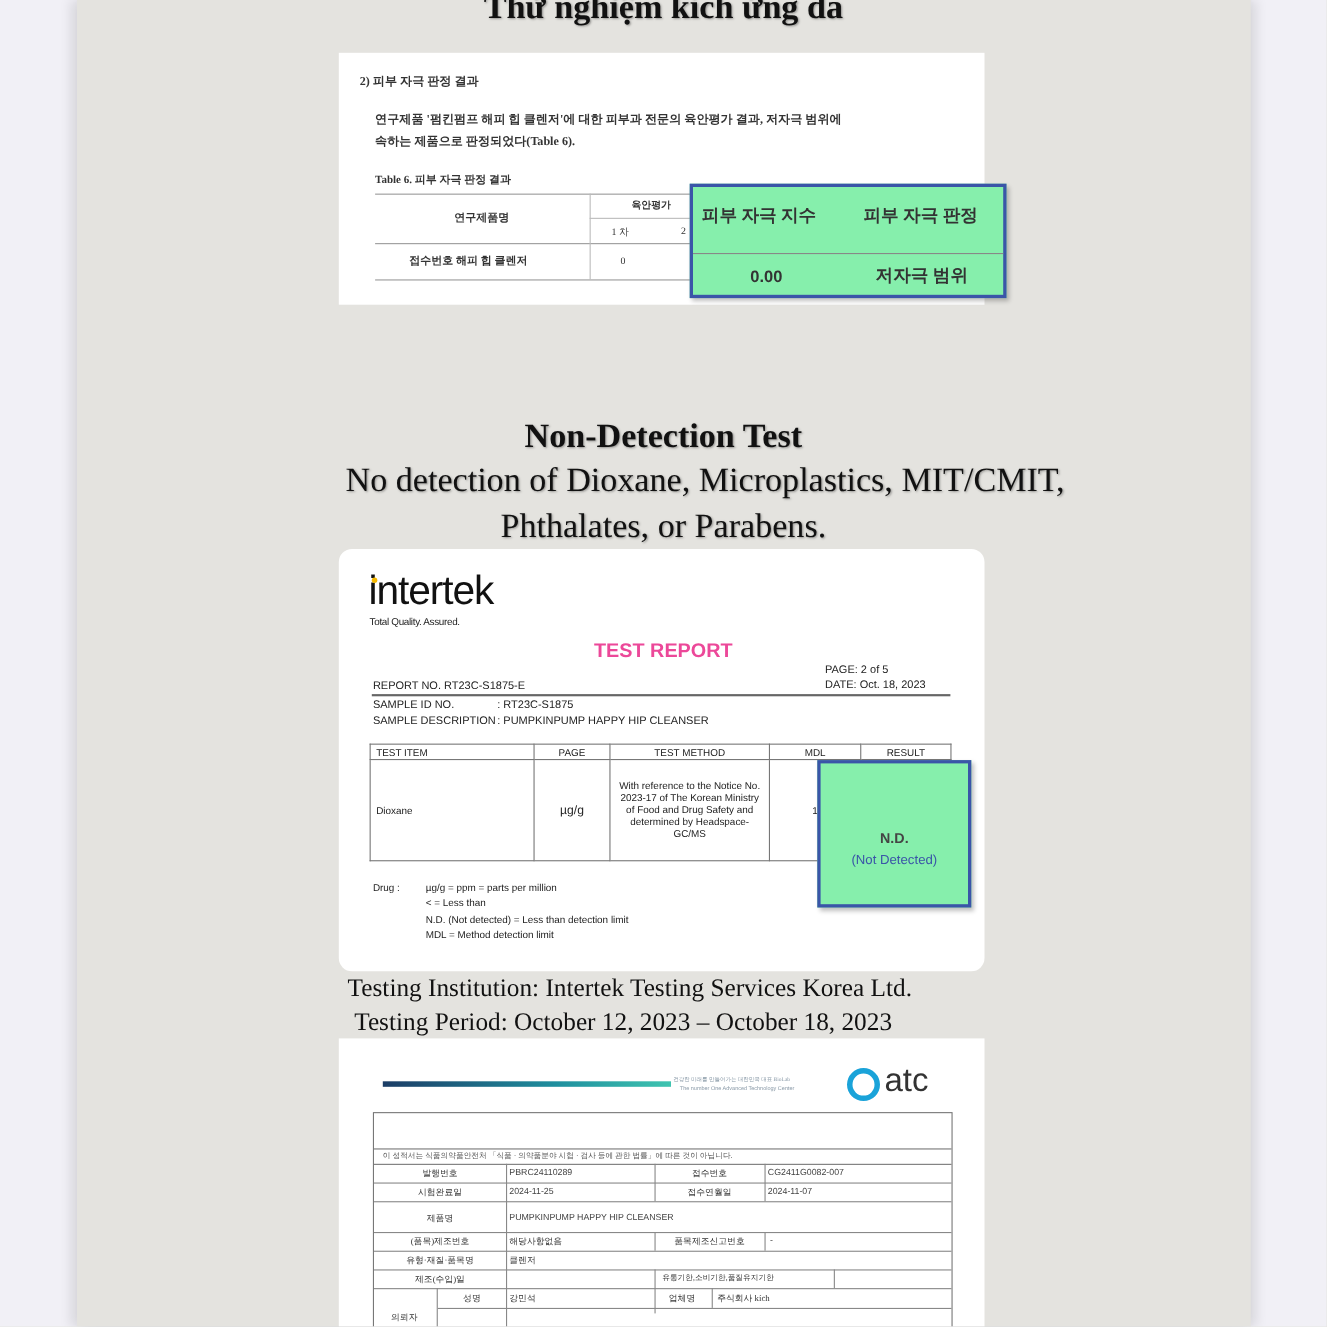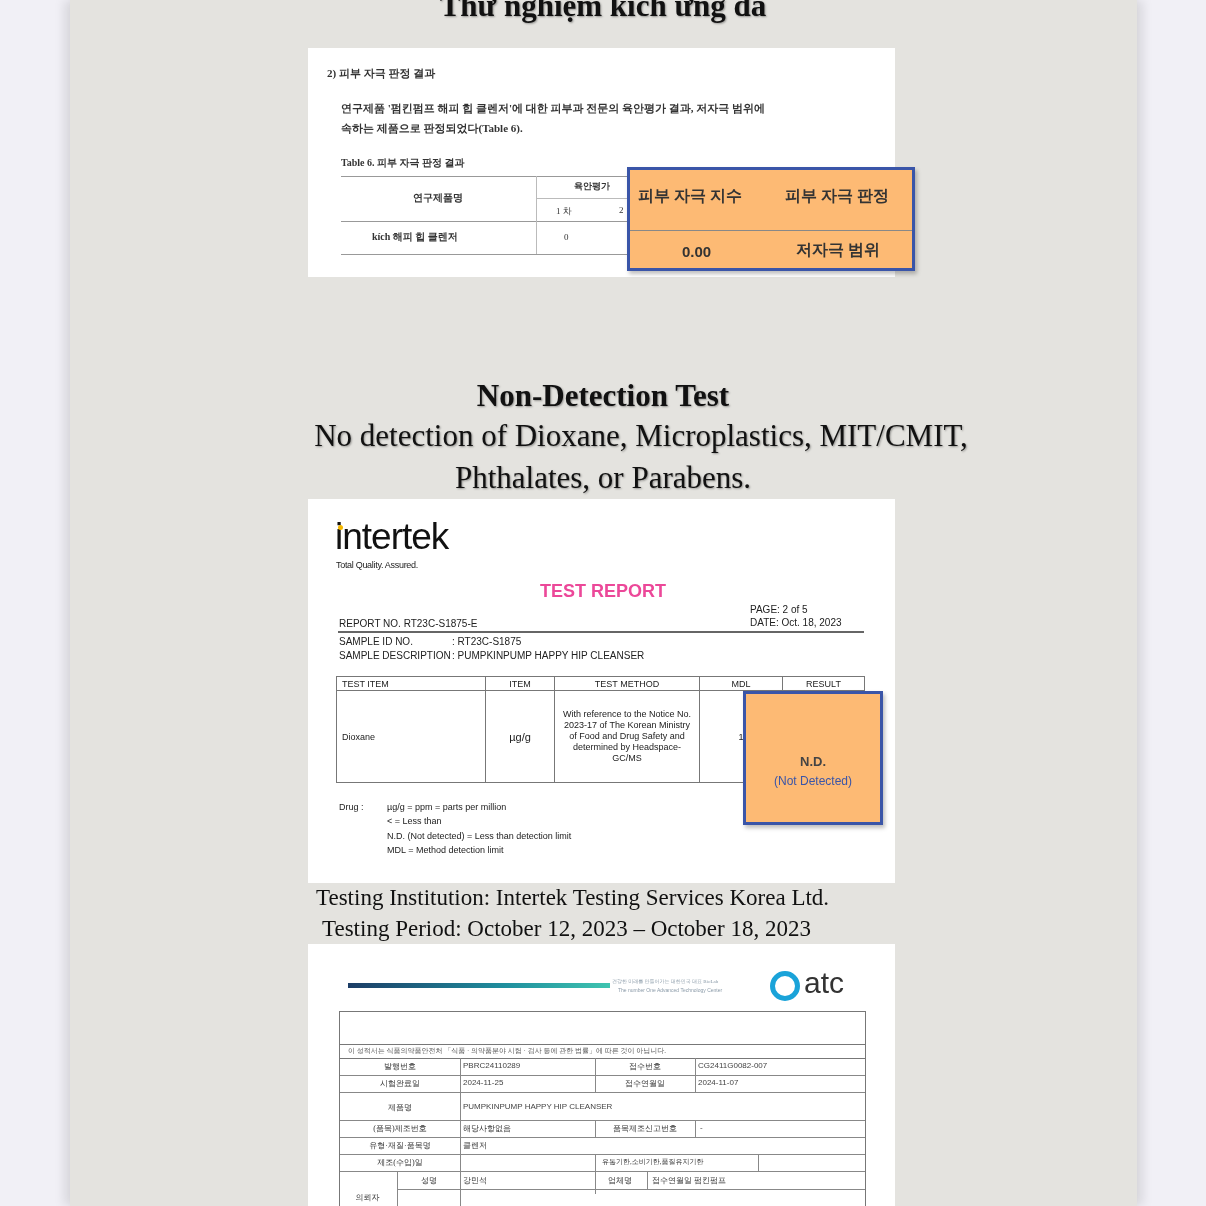--- a/index.html
+++ b/index.html
@@ -17,21 +17,21 @@
     position:absolute; left:0; width:1206px; text-align:center; color:#111;
     text-shadow: 1px 1px 2px rgba(0,0,0,0.35);
   }
   .h-bold { font-weight:bold; }
   .card {
     position:absolute; background:#fff;
   }
   .sans { font-family:"Liberation Sans", sans-serif; }
   .kr { font-family:Liberation Serif, serif; color:#333; }
   .hl-box {
-    position:absolute; border:3px solid #3a55a8; background:#fdba74;
+    position:absolute; border:3px solid #3a55a8; background:#86efac;
     box-shadow: 2px 3px 4px rgba(0,0,0,0.25);
   }
   table.rep { border-collapse:collapse; position:absolute; }
   table.rep td, table.rep th { border:1px solid #777; font-family:"Liberation Sans", sans-serif; color:#222; }
 </style>
 </head>
 <body>
 
 <div class="page"></div>
 
@@ -45,55 +45,55 @@
 
   <div style="position:absolute; left:33px; top:128px; width:300px; height:1px; background:#999;"></div>
   <div style="position:absolute; left:228px; top:150px; width:100px; height:1px; background:#bbb;"></div>
   <div style="position:absolute; left:33px; top:173px; width:300px; height:1px; background:#999;"></div>
   <div style="position:absolute; left:33px; top:206px; width:300px; height:1px; background:#999;"></div>
   <div style="position:absolute; left:228px; top:128px; width:1px; height:78px; background:#bbb;"></div>
   <div class="kr" style="position:absolute; left:105px; top:143px; font-size:10px; font-weight:bold;">연구제품명</div>
   <div class="kr" style="position:absolute; left:266px; top:132px; font-size:9px; font-weight:bold;">육안평가</div>
   <div class="kr" style="position:absolute; left:248px; top:157px; font-size:9px;">1 차</div>
   <div class="kr" style="position:absolute; left:311px; top:157px; font-size:9px;">2</div>
-  <div class="kr" style="position:absolute; left:64px; top:182px; font-size:10px; font-weight:bold;">kích 해피 힙 클렌저</div>
+  <div class="kr" style="position:absolute; left:64px; top:182px; font-size:10px; font-weight:bold;">접수번호 해피 힙 클렌저</div>
   <div class="kr" style="position:absolute; left:256px; top:184px; font-size:9px;">0</div>
 </div>
 
 <div class="hl-box" style="left:627px; top:167px; width:282px; height:98px;">
   <div class="kr" style="position:absolute; left:8px; top:16px; font-size:16px; font-weight:bold;">피부 자극 지수</div>
   <div class="kr" style="position:absolute; left:155px; top:16px; font-size:16px; font-weight:bold;">피부 자극 판정</div>
   <div style="position:absolute; left:0; top:60px; width:100%; height:1px; background:#888;"></div>
   <div class="sans" style="position:absolute; left:52px; top:73px; font-size:15px; font-weight:bold; color:#333;">0.00</div>
   <div class="kr" style="position:absolute; left:166px; top:70px; font-size:16px; font-weight:bold;">저자극 범위</div>
 </div>
 
 <div class="heading h-bold" style="top:378px; font-size:31px;">Non-Detection Test</div>
 <div class="heading" style="top:418px; font-size:31px;margin-left:38px;">No detection of Dioxane, Microplastics, MIT/CMIT,</div>
 <div class="heading" style="top:460px; font-size:31px;">Phthalates, or Parabens.</div>
 
-<div class="card" style="left:308px; top:499px; width:587px; height:384px;">
+<div class="card" style="left:308px; top:499px; width:587px; height:384px;border-radius:12px;">
   <div class="sans" style="position:absolute; left:27px; top:17px; font-size:37px; letter-spacing:-1px; color:#111; font-weight:normal;">intertek</div>
   <div style="position:absolute; left:30px; top:26px; width:5px; height:5px; border-radius:50%; background:#f5b800;"></div>
   <div class="sans" style="position:absolute; left:28px; top:61px; font-size:9px; color:#222; letter-spacing:-0.3px;">Total Quality. Assured.</div>
   <div class="sans" style="position:absolute; left:232px; top:82px; font-size:18px; font-weight:bold; color:#ec4899;">TEST REPORT</div>
   <div class="sans" style="position:absolute; left:442px; top:105px; font-size:10px; color:#222;">PAGE: 2 of 5</div>
   <div class="sans" style="position:absolute; left:442px; top:118px; font-size:10px; color:#222;">DATE: Oct. 18, 2023</div>
   <div class="sans" style="position:absolute; left:31px; top:119px; font-size:10px; color:#222;">REPORT NO. RT23C-S1875-E</div>
   <div style="position:absolute; left:30px; top:132px; width:526px; height:2px; background:#666;"></div>
   <div class="sans" style="position:absolute; left:31px; top:137px; font-size:10px; color:#222;">SAMPLE ID NO.</div>
   <div class="sans" style="position:absolute; left:144px; top:137px; font-size:10px; color:#222;">: RT23C-S1875</div>
   <div class="sans" style="position:absolute; left:31px; top:151px; font-size:10px; color:#222;">SAMPLE DESCRIPTION</div>
   <div class="sans" style="position:absolute; left:144px; top:151px; font-size:10px; color:#222;">: PUMPKINPUMP HAPPY HIP CLEANSER</div>
 
   <table class="rep" style="left:28px; top:177px; width:529px;">
     <tbody>
         <tr style="height:14px;">
       <th style="width:138px; font-size:9px; font-weight:normal; text-align:left; padding:0 5px;">TEST ITEM</th>
-      <th style="width:66px; font-size:9px; font-weight:normal;">ITEM</th>
+      <th style="width:66px; font-size:9px; font-weight:normal;">PAGE</th>
       <th style="width:142px; font-size:9px; font-weight:normal;">TEST METHOD</th>
       <th style="width:80px; font-size:9px; font-weight:normal;">MDL</th>
       <th style="font-size:9px; font-weight:normal;">RESULT</th>
     </tr>
     <tr style="height:92px;">
       <td style="font-size:9px; padding:0 5px;">Dioxane</td>
       <td style="font-size:11px; text-align:center;">µg/g</td>
       <td style="font-size:9px; text-align:center; padding:0 6px; line-height:11px;">With reference to the Notice No. 2023-17 of The Korean Ministry of Food and Drug Safety and determined by Headspace-GC/MS</td>
       <td style="font-size:9px; text-align:center;">1</td>
       <td style="font-size:9px;"></td>
@@ -155,21 +155,21 @@
     <div style="position:absolute; left:0; top:142px; width:100%; height:1px; background:#888;"></div>
 
     <div class="kr" style="position:absolute; left:0; top:145px; width:120px; text-align:center; font-size:8px;">제조(수입)일</div>
     <div class="kr" style="position:absolute; left:262px; top:145px; font-size:7px;">유통기한,소비기한,품질유지기한</div>
     <div style="position:absolute; left:0; top:159px; width:100%; height:1px; background:#888;"></div>
 
     <div class="kr" style="position:absolute; left:0; top:180px; width:55px; text-align:center; font-size:8px;">의뢰자</div>
     <div class="kr" style="position:absolute; left:58px; top:163px; width:62px; text-align:center; font-size:8px;">성명</div>
     <div class="kr" style="position:absolute; left:123px; top:163px; font-size:8px;">강민석</div>
     <div class="kr" style="position:absolute; left:255px; top:163px; width:50px; text-align:center; font-size:8px;">업체명</div>
-    <div class="kr" style="position:absolute; left:312px; top:163px; font-size:8px;">접수연월일 펌킨펌프</div>
+    <div class="kr" style="position:absolute; left:312px; top:163px; font-size:8px;">주식회사 kích</div>
     <div style="position:absolute; left:58px; top:177px; width:467px; height:1px; background:#888;"></div>
 
     <div style="position:absolute; left:120px; top:46px; width:1px; height:174px; background:#888;"></div>
     <div style="position:absolute; left:255px; top:46px; width:1px; height:34px; background:#888;"></div>
     <div style="position:absolute; left:355px; top:46px; width:1px; height:34px; background:#888;"></div>
     <div style="position:absolute; left:255px; top:108px; width:1px; height:17px; background:#888;"></div>
     <div style="position:absolute; left:355px; top:108px; width:1px; height:17px; background:#888;"></div>
     <div style="position:absolute; left:255px; top:142px; width:1px; height:40px; background:#888;"></div>
     <div style="position:absolute; left:418px; top:142px; width:1px; height:17px; background:#888;"></div>
     <div style="position:absolute; left:307px; top:159px; width:1px; height:18px; background:#888;"></div>

